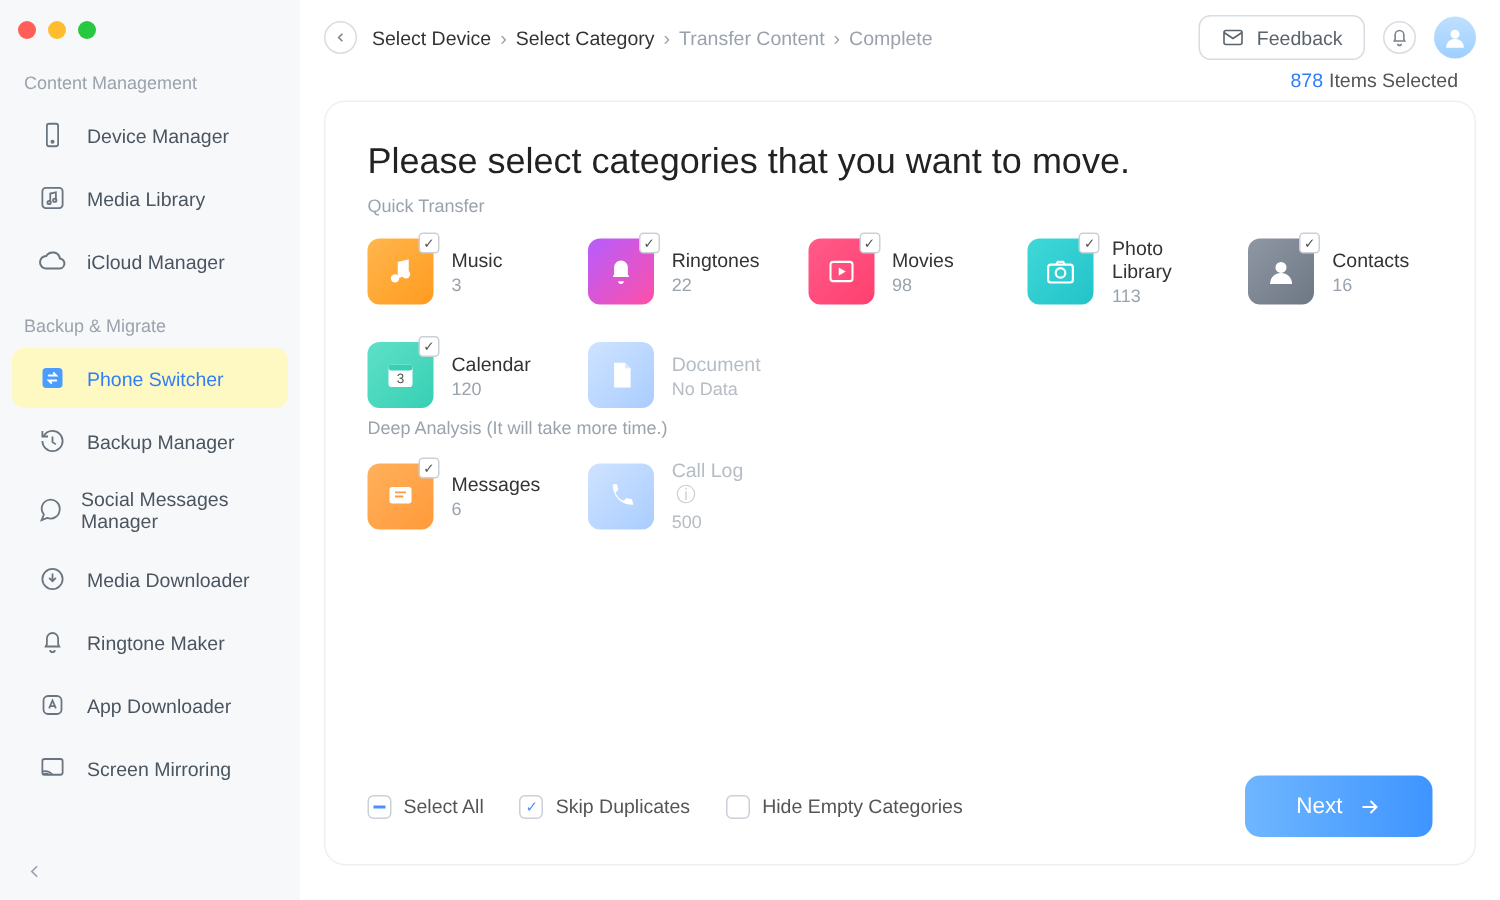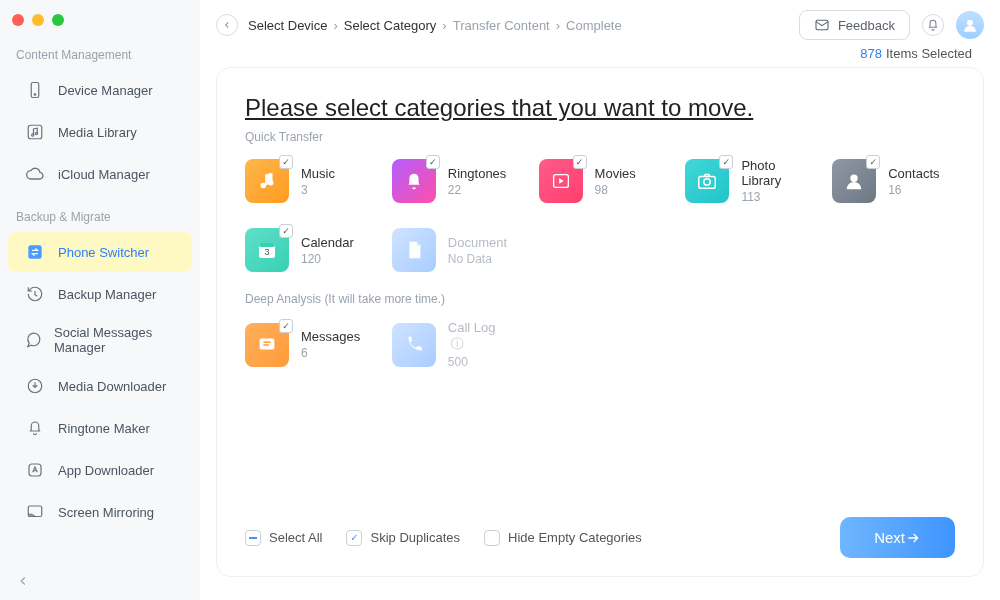--- a/index.html
+++ b/index.html
@@ -27,38 +27,38 @@
   .bc-sep { color:#9aa3ad; }
   .top-right { display:flex; align-items:center; gap:12px; }
   .feedback-btn { display:flex; align-items:center; gap:8px; border:1px solid #d8dde3; border-radius:8px; padding:6px 14px; cursor:pointer; color:#5a626c; font-size:13px;}
   .bell { width:22px; height:22px; border:1px solid #d8dde3; border-radius:50%; display:flex; align-items:center; justify-content:center; color:#7a828c; cursor:pointer;}
   .avatar { width:28px; height:28px; border-radius:50%; background:linear-gradient(#bfe0ff,#9ecfff); display:flex; align-items:center; justify-content:center; color:#fff;}
 
   .status-line { display:flex; justify-content:flex-end; padding: 6px 28px 0; font-size:13px; color:#555;}
   .status-line .count { color:#2f7ef7; font-weight:500; margin-right:4px;}
 
   .card { margin: 6px 16px 16px; background:#fff; border:1px solid #edf0f3; border-radius:14px; padding: 26px 28px 18px; height: calc(100% - 90px); position:relative; }
-  .title { font-size:24px; font-weight:400; color:#222;  text-decoration: underline;}
+  .title { font-size:24px; font-weight:400; color:#222; }
   .sub-title { font-size:12px; color:#9aa3ad; margin: 8px 0 14px; }
 
   .category-grid { display:grid; grid-template-columns: repeat(5, 1fr); gap: 24px 24px; }
   .category { display:flex; align-items:center; gap:12px; cursor:pointer; }
   .cat-tile { width:44px; height:44px; border-radius:8px; position:relative; display:flex; align-items:center; justify-content:center; color:#fff; flex-shrink:0;}
   .cat-check { position:absolute; top:-4px; right:-4px; width:14px; height:14px; background:#fff; border:1px solid #c9d0d8; border-radius:3px; display:flex; align-items:center; justify-content:center; font-size:9px; color:#555;}
   .cat-meta { display:flex; flex-direction:column; }
   .cat-name { font-size:13px; color:#333; }
   .cat-count { font-size:12px; color:#9aa3ad; margin-top:2px; }
   .category.disabled .cat-name, .category.disabled .cat-count { color:#b5bcc4; }
 
   .footer { position:absolute; left:28px; right:28px; bottom:18px; display:flex; align-items:center; justify-content:space-between; }
   .footer-left { display:flex; align-items:center; gap:24px; }
   .chk { display:flex; align-items:center; gap:8px; font-size:13px; color:#555; cursor:pointer;}
   .chk-box { width:16px; height:16px; border:1px solid #c9d0d8; border-radius:4px; display:flex; align-items:center; justify-content:center; font-size:10px; color:#4a90ff;}
   .chk-box.minus::after { content:""; width:8px; height:2px; background:#4a90ff; }
-  .next-btn { background: linear-gradient(90deg,#6fb6ff,#3e95ff); color:#fff; padding: 12px 34px; border-radius:10px; display:flex; align-items:center; font-size:15px; cursor:pointer;}
+  .next-btn { background: linear-gradient(90deg,#6fb6ff,#3e95ff); color:#fff; padding: 12px 34px; border-radius:10px; display:flex; align-items:center; gap:10px; font-size:15px; cursor:pointer;}
 
   
   .g-music{background:linear-gradient(135deg,#ffb64d,#ff9b1f);}
   .g-ringtone{background:linear-gradient(135deg,#b55dff,#ff4fa8);}
   .g-movies{background:linear-gradient(135deg,#ff5b8a,#ff3f6e);}
   .g-photos{background:linear-gradient(135deg,#3fd8d8,#22c3c9);}
   .g-contacts{background:linear-gradient(135deg,#8e97a3,#6e7884);}
   .g-calendar{background:linear-gradient(135deg,#5fe0c8,#36d0b4);}
   .g-document{background:linear-gradient(135deg,#cfe3ff,#a9cdff);}
   .g-messages{background:linear-gradient(135deg,#ffb05c,#ff9a3a);}
@@ -334,21 +334,21 @@
                 <path d="M15 3v4h4" fill="#d7e8ff"></path>
               </svg>
           </div>
           <div class="cat-meta">
             <span class="cat-name">Document</span>
             <span class="cat-count">No Data</span>
           </div>
         </div>
       </div>
 
-      <div class="sub-title" style="margin-top:20px">Deep Analysis (It will take more time.)</div>
+      <div class="sub-title" style="margin-top:6px">Deep Analysis (It will take more time.)</div>
 
       <div class="category-grid">
         <div class="category">
           <div class="cat-tile g-messages">
             <svg width="22" height="22" viewBox="0 0 24 24" fill="#fff">
                 <rect x="4" y="5" width="16" height="12" rx="2"></rect>
                 <path d="M8 9h8M8 12h6" stroke="#ff9a3a" stroke-width="1.4"></path>
               </svg>
             <div class="cat-check">✓</div>
           </div>

